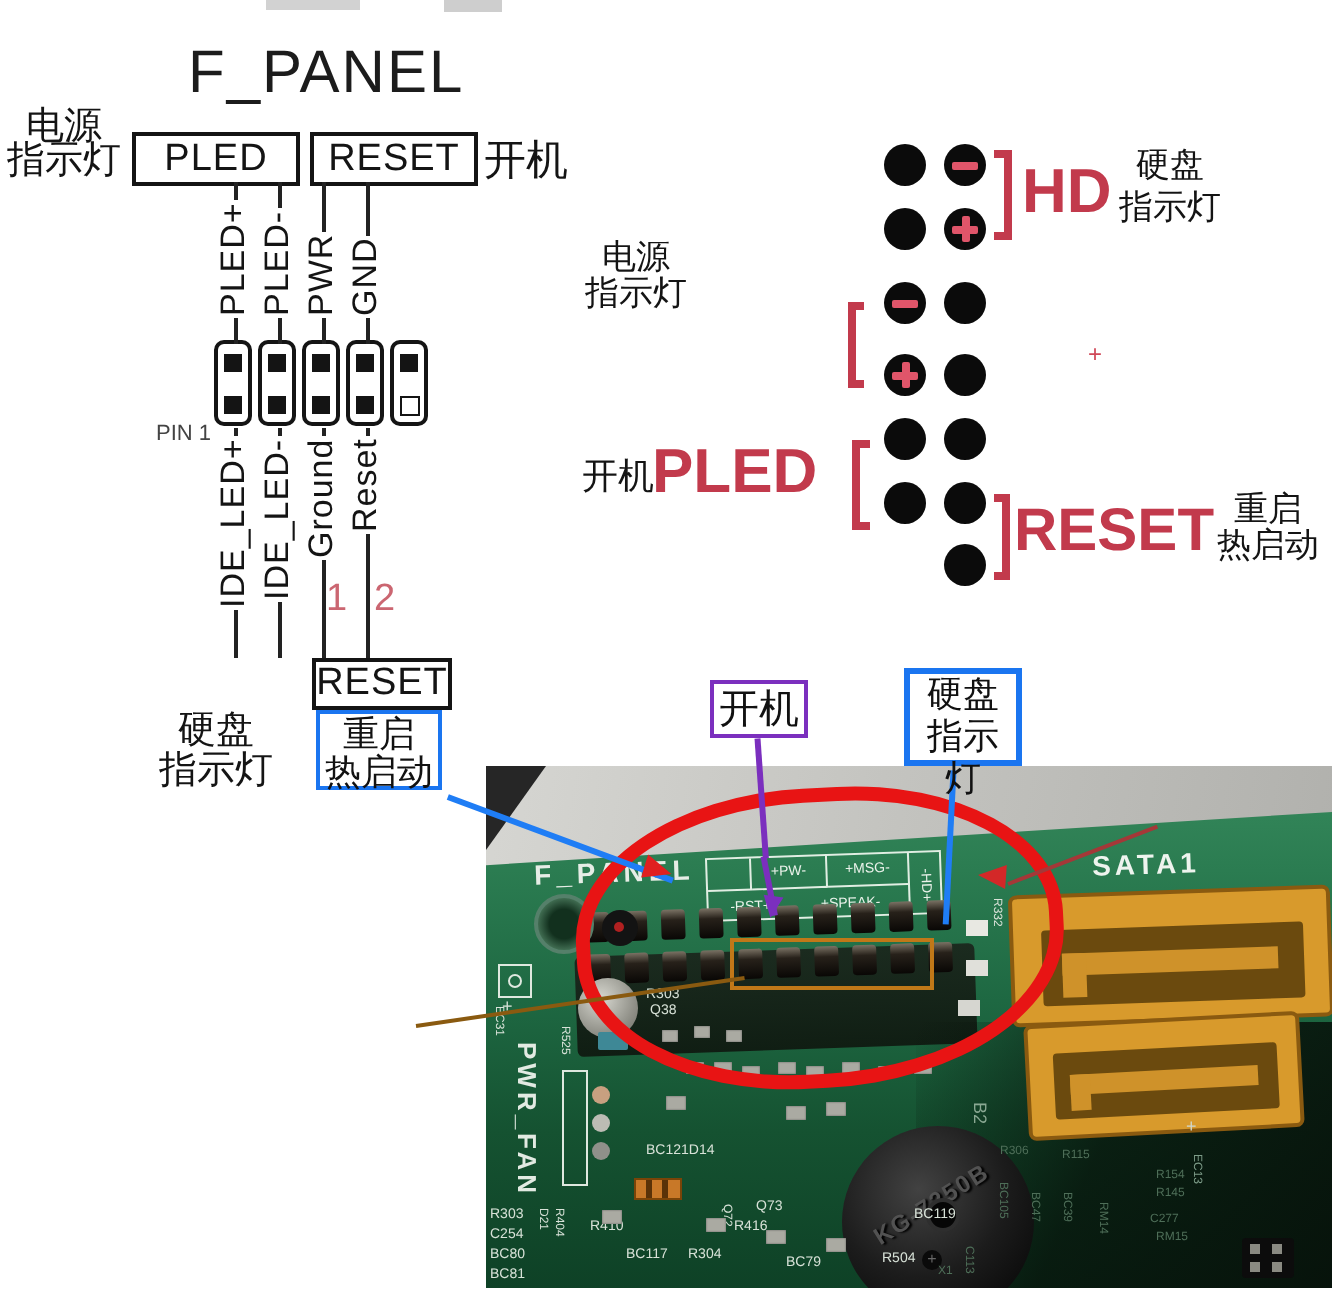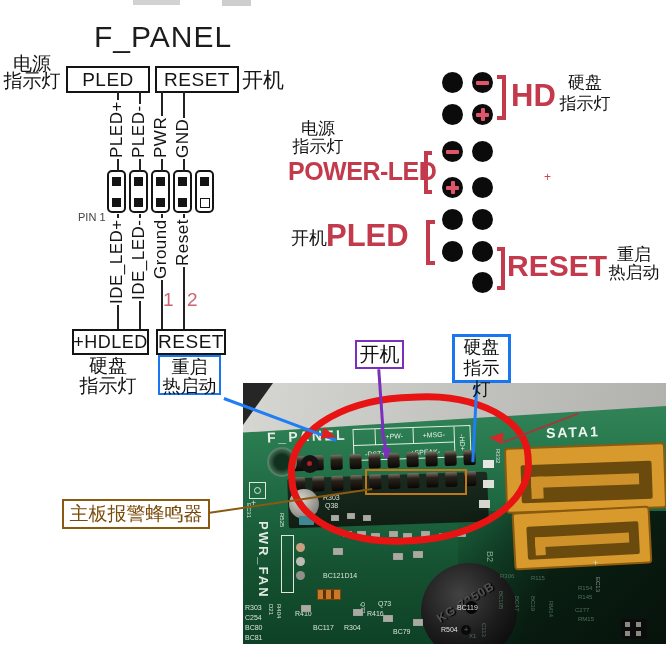--- a/index.html
+++ b/index.html
@@ -75,23 +75,20 @@
       <div class="pcol" style="left: 88px;">
         <div class="pin fill" style="top: 5px;"></div>
         <div class="pin open" style="top: 26px;"></div>
       </div>
     </div>
   <div class="abs" style="left:78px;top:211px;font-size:11px;color:#444;">PIN 1</div>
 
   <div class="abs" style="left:163px;top:289px;font-size:19px;color:#cb6671;">1</div>
   <div class="abs" style="left:187px;top:289px;font-size:19px;color:#cb6671;">2</div>
 
-  <div class="dbox" style="left:72px;top:329px;width:73px;height:22px;font-size:18px;">
-    <span>+HDLED</span>
-  </div>
   <div class="dbox" style="left:156px;top:329px;width:66px;height:22px;">
     <span>RESET</span>
   </div>
 
   <div class="abs cn" style="left:68px;top:356px;width:80px;text-align:center;font-size:19px;line-height:20px;">
     <div>硬盘</div>
     <div>指示灯</div>
   </div>
 
   <div class="abs" style="left:158px;top:355px;width:63px;height:40px;border:2.5px solid #1a75f0;background:#fff;text-align:center;font-size:18px;line-height:19px;box-sizing:border-box;padding-top:1px;">
@@ -103,21 +100,20 @@
   <div class="redtxt" style="left:511px;top:78px;font-size:31px;">HD</div>
   <div class="abs cn" style="left:548px;top:72px;width:74px;text-align:center;font-size:17px;line-height:21px;">
     <div>硬盘</div>
     <div>指示灯</div>
   </div>
 
   <div class="abs cn" style="left:286px;top:120px;width:64px;text-align:center;font-size:17px;line-height:18px;">
     <div>电源</div>
     <div>指示灯</div>
   </div>
-  <div class="redtxt" style="left:288px;top:157px;font-size:25px;letter-spacing:-0.5px;">POWER-LED</div>
   <div class="bracket br-l" style="left:424px;top:151px;width:8px;height:43px;"></div>
 
   <div class="abs cn" style="left:291px;top:226px;font-size:18px;">开机</div>
   <div class="redtxt" style="left:326px;top:218px;font-size:31px;">PLED</div>
   <div class="bracket br-l" style="left:426px;top:220px;width:9px;height:45px;"></div>
 
   <div class="bracket br-r" style="left:497px;top:247px;width:8px;height:43px;"></div>
   <div class="redtxt" style="left:507px;top:249px;font-size:30px;">RESET</div>
   <div class="abs cn" style="left:603px;top:246px;width:62px;text-align:center;font-size:17px;line-height:18px;">
     <div>重启</div>
@@ -292,23 +288,20 @@
 
   <div class="annline" style="left:208px;top:512px;width:166px;height:2px;background:#8a5a10;transform:rotate(-8.3deg);z-index:5;"></div>
 
   <div class="abs" style="left:355px;top:340px;width:49px;height:29px;border:2.5px solid #7b2fbe;background:#fff;display:flex;align-items:center;justify-content:center;font-size:20px;box-sizing:border-box;z-index:7;">
     <span>开机</span>
   </div>
   <div class="abs" style="left:452px;top:334px;width:59px;height:49px;border:3px solid #1a75f0;background:#fff;text-align:center;font-size:18px;line-height:21px;box-sizing:border-box;z-index:7;">
     <div>硬盘</div>
     <div>指示灯</div>
   </div>
-  <div class="abs" style="left:62px;top:499px;width:148px;height:30px;border:2px solid #8a5a10;background:#fff;display:flex;align-items:center;justify-content:center;font-size:19px;color:#7a4a08;box-sizing:border-box;z-index:7;">
-    <span>主板报警蜂鸣器</span>
-  </div>
 
 <div class="pline" style="left: 117px; top: 91px; height: 81px;"></div>
     <div class="pline" style="left: 117px; top: 214px; height: 115px;"></div>
     <div class="pline" style="left: 139px; top: 91px; height: 81px;"></div>
     <div class="pline" style="left: 139px; top: 214px; height: 115px;"></div>
     <div class="pline" style="left: 161px; top: 91px; height: 81px;"></div>
     <div class="pline" style="left: 161px; top: 214px; height: 115px;"></div>
     <div class="pline" style="left: 183px; top: 91px; height: 81px;"></div>
     <div class="pline" style="left: 183px; top: 214px; height: 115px;"></div>
     <div class="vlabel" style="left: 108px; top: 159px;">PLED+</div>

